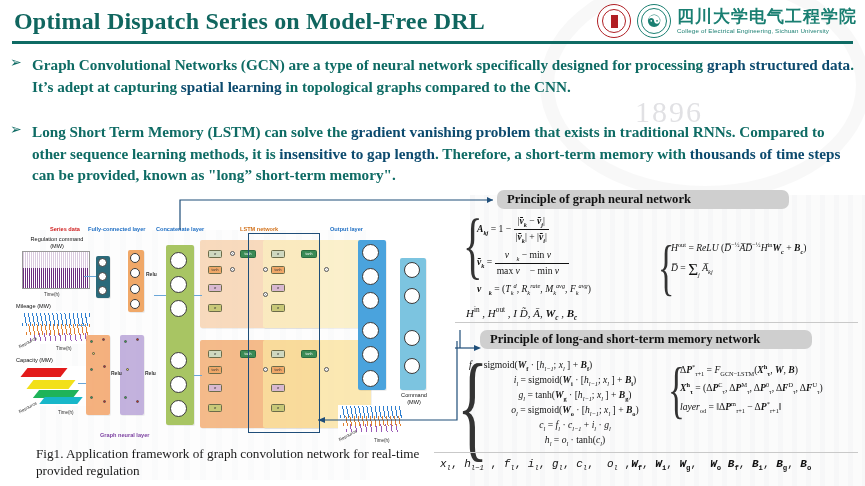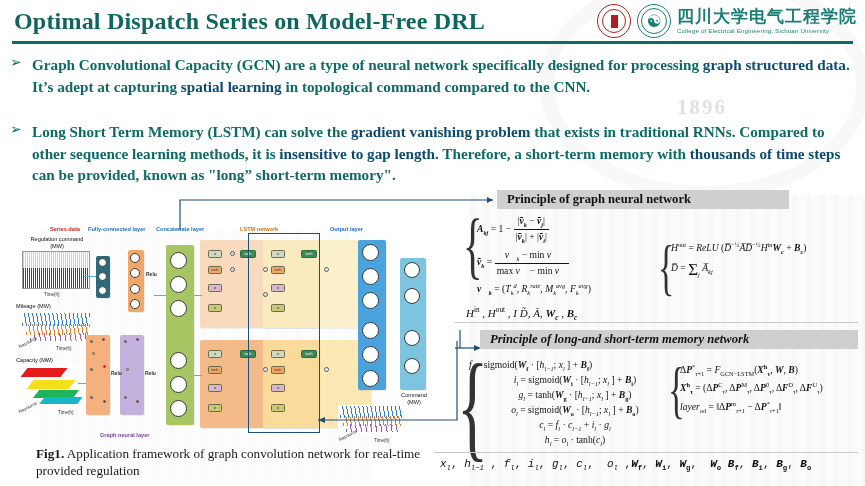--- a/index.html
+++ b/index.html
@@ -16,22 +16,22 @@
   .watermark {
     position:absolute; left:540px; top:-30px; width:330px; height:230px;
     border-radius:50%;
     border:14px solid rgba(120,120,130,0.055);
     color: rgba(120,120,130,0.10);
     font-size:46px; font-weight:bold; text-align:center;
     line-height:240px; letter-spacing:8px;
     pointer-events:none;
   }
   .wm-year {
-    position:absolute; left:677px; top:95px;
-    font-size:21px; font-weight:bold; letter-spacing:2px;
+    position:absolute; left:635px; top:95px;
+    font-size:30px; font-weight:normal; letter-spacing:2px;
     color: rgba(120,120,130,0.22);
     pointer-events:none;
   }
   .wm-bldg {
     position:absolute; left:470px; top:195px; width:400px; height:292px;
     background:
       linear-gradient(rgba(255,255,255,0.80), rgba(255,255,255,0.80)),
       repeating-linear-gradient(90deg,#9aa0a6 0 5px, #cfd3d6 5px 14px);
     opacity:.38; pointer-events:none;
   }
@@ -92,21 +92,21 @@
     line-height:1.42; color:#0e6b64; text-align:left;
   }
   .hl { color:#0c4a6e; }
 
   
   .figcap {
     position:absolute; left:36px; top:446px; width:400px;
     font-size:13.2px; color:#1a1a1a; line-height:1.28;
     font-family:"Liberation Serif", serif;
   }
-  .figcap b { font-weight:bold; }
+  .figcap b { font-weight:normal; }
 
   
   .diagram { position:absolute; left:8px; top:200px; width:455px; height:250px; }
   .dg-label {
     position:absolute; font-size:5.6px; font-weight:bold; white-space:nowrap;
     font-family:"Liberation Sans", sans-serif;
   }
   .lbl-blue { color:#1f6fc4; }
   .lbl-red  { color:#d02020; }
   .lbl-orange{ color:#d2721c; }
@@ -158,21 +158,21 @@
   .circ-op {
     position:absolute; width:5px; height:5px; border-radius:50%;
     border:0.6px solid #555; background:#fff; font-size:3.6px; line-height:4.6px;
     text-align:center; color:#444;
   }
 
   
   .panel-head {
     position:absolute; background:#cfcfcf; color:#111;
     font-size:12.6px; font-weight:bold; padding:2px 8px 2px 10px;
-    font-family:"Liberation Serif", serif; white-space:nowrap;
+    font-family:"Liberation Serif", serif; white-space:nowrap;border-radius:7px;
   }
   .formula {
     position:absolute; color:#111; font-family:"Liberation Serif", serif;
   }
   .brace {
     position:absolute; font-size:var(--bsz,56px); color:#333;
     font-family:"Liberation Serif", serif; line-height:1;
     transform:scaleX(.55); transform-origin:left center;
   }
   .eq { font-size:9.6px; white-space:nowrap; line-height:1.45; }
@@ -212,21 +212,21 @@
   <div class="seal teal"></div>
   <div style="display:flex; flex-direction:column; align-items:flex-start;">
     <div class="logo-cn">四川大学电气工程学院</div>
     <div class="logo-en">College of Electrical Engineering, Sichuan University</div>
   </div>
 </div>
 
 <div class="bullet" style="top:54px;">
   <span class="arrow">➢</span>
   <div class="btext">
-    <span>Graph Convolutional Capacity (GCN) are a type of neural network specifically designed for processing </span><span class="hl">graph structured data</span><span>. It’s adept at capturing </span><span class="hl">spatial learning</span><span> in topological command compared to the CNN.</span>
+    <span>Graph Convolutional Networks (GCN) are a type of neural network specifically designed for processing </span><span class="hl">graph structured data</span><span>. It’s adept at capturing </span><span class="hl">spatial learning</span><span> in topological graphs compared to the CNN.</span>
   </div>
 </div>
 
 <div class="bullet" style="top:121px;">
   <span class="arrow">➢</span>
   <div class="btext">
     <span>Long Short Term Memory (LSTM) can solve the </span><span class="hl">gradient vanishing problem</span><span> that exists in traditional RNNs. Compared to other sequence learning methods, it is </span><span class="hl">insensitive to gap length</span><span>. Therefore, a short-term memory with </span><span class="hl">thousands of time steps</span><span> can be provided, known as "long” short-term memory".</span>
   </div>
 </div>
 
@@ -417,21 +417,21 @@
       <i>D̅</i> = <span style="font-size:17px; vertical-align:-4px;">Σ</span><sub style="vertical-align:-6px;"><i>j</i></sub> <i>A̅<sub>kj</sub></i>
     </div>
   </div>
 </div>
 
 <div class="formula eq" style="left:466px; top:305px; font-size:11px;">
   <i>H</i><sup>in</sup> , <i>H</i><sup>out</sup> , <i>I</i> <i>D̃</i>, <i>Ā</i>, <b><i>W<sub>c</sub></i></b> , <b><i>B<sub>c</sub></i></b>
 </div>
 <div class="rule-mid"></div>
 
-<div class="panel-head" style="left:480px; top:330px; width:378px;font-style:italic;">Principle of long-and short-term memory network</div>
+<div class="panel-head" style="left:480px; top:330px; width:332px;">Principle of long-and short-term memory network</div>
 
 <div class="formula" style="left:457px; top:358px;">
   <span class="brace" style="--bsz:118px; left:0px; top:-10px; position:absolute;">{</span>
   <div style="margin-left:12px; text-align:center; width:212px;">
     <div class="eq" style="text-align:left;"><i>f<sub>l</sub></i> = sigmoid(<b><i>W</i><sub>f</sub></b> · [<i>h<sub>l−1</sub></i>; <i>x<sub>l</sub></i> ] + <b><i>B</i><sub>f</sub></b>)</div>
     <div class="eq"><i>i<sub>l</sub></i> = sigmoid(<b><i>W</i><sub>i</sub></b> · [<i>h<sub>l−1</sub></i>; <i>x<sub>l</sub></i> ] + <b><i>B</i><sub>i</sub></b>)</div>
     <div class="eq"><i>g<sub>l</sub></i> = tanh(<b><i>W</i><sub>g</sub></b> · [<i>h<sub>l−1</sub></i>; <i>x<sub>l</sub></i> ] + <b><i>B</i><sub>g</sub></b>)</div>
     <div class="eq"><i>o<sub>l</sub></i> = sigmoid(<b><i>W</i><sub>o</sub></b> · [<i>h<sub>l−1</sub></i>; <i>x<sub>l</sub></i> ] + <b><i>B</i><sub>o</sub></b>)</div>
     <div class="eq"><i>c<sub>l</sub></i> = <i>f<sub>l</sub></i> · <i>c<sub>l−1</sub></i> + <i>i<sub>l</sub></i> · <i>g<sub>l</sub></i></div>
     <div class="eq"><i>h<sub>l</sub></i> = <i>o<sub>l</sub></i> · tanh(<i>c<sub>l</sub></i>)</div>

